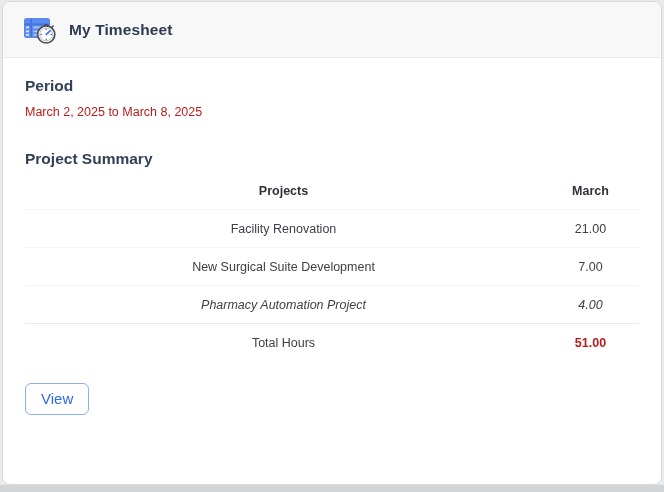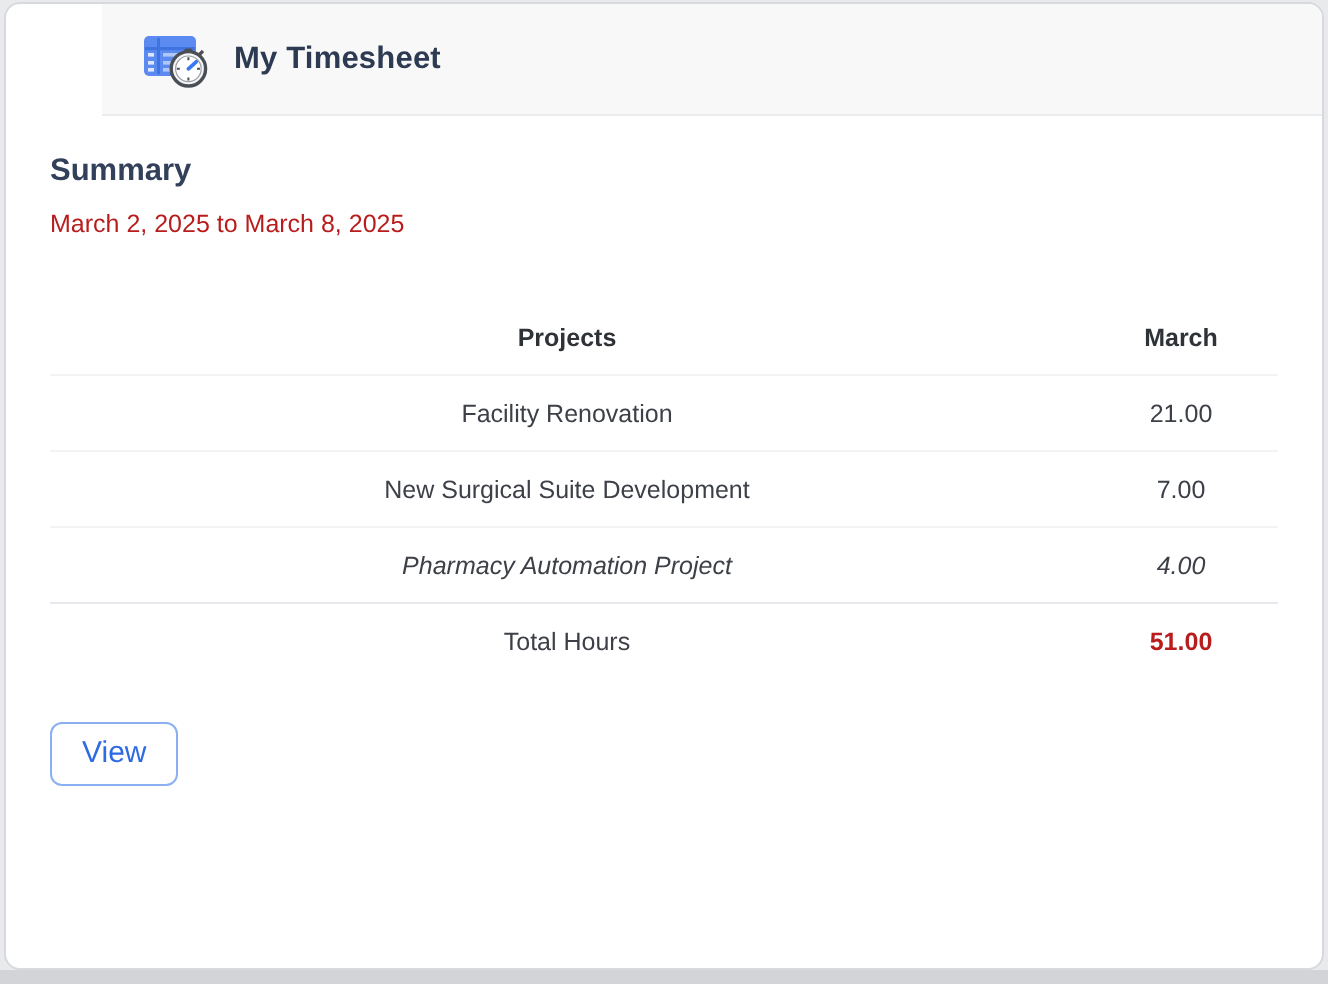--- a/index.html
+++ b/index.html
@@ -24,21 +24,20 @@
     border-radius: 8px;
     overflow: hidden;
   }
   .card-header {
     display: flex;
     align-items: center;
     gap: 12px;
     padding: 13px 20px 12px 20px;
     background: #f8f8f9;
     border-bottom: 1px solid #ebecee;
-    margin-left: 48px;
   }
   .card-header .hdr-icon { width: 34px; height: 30px; flex: 0 0 auto; }
   .card-title {
     font-size: 15.5px;
     font-weight: bold;
     color: #2c3a52;
     letter-spacing: 0.1px;
   }
   .card-body { padding: 19px 22px 20px 22px; }
   .section-heading {
@@ -119,23 +118,24 @@
         <line x1="17.4" y1="19.4" x2="18.9" y2="19.4" stroke="#4a4f55" stroke-width="1"></line>
         <line x1="27.5" y1="19.4" x2="29" y2="19.4" stroke="#4a4f55" stroke-width="1"></line>
         <line x1="23.2" y1="19.4" x2="27.1" y2="15.9" stroke="#3b76f6" stroke-width="1.9" stroke-linecap="round"></line>
       </svg>
     </span>
     <span class="card-title">My Timesheet</span>
   </div>
 
   <div class="card-body">
 
-    <div class="section-heading">Summary</div>
+    <div class="section-heading">Period</div>
     <div class="period-value">March 2, 2025 to March 8, 2025</div>
 
+    <div class="section-heading summary-heading">Project Summary</div>
 
     <table class="summary">
       <colgroup>
           <col class="col-project">
           <col class="col-hours">
         </colgroup>
       <thead>
         <tr>
           <th>Projects</th>
           <th>March</th>

